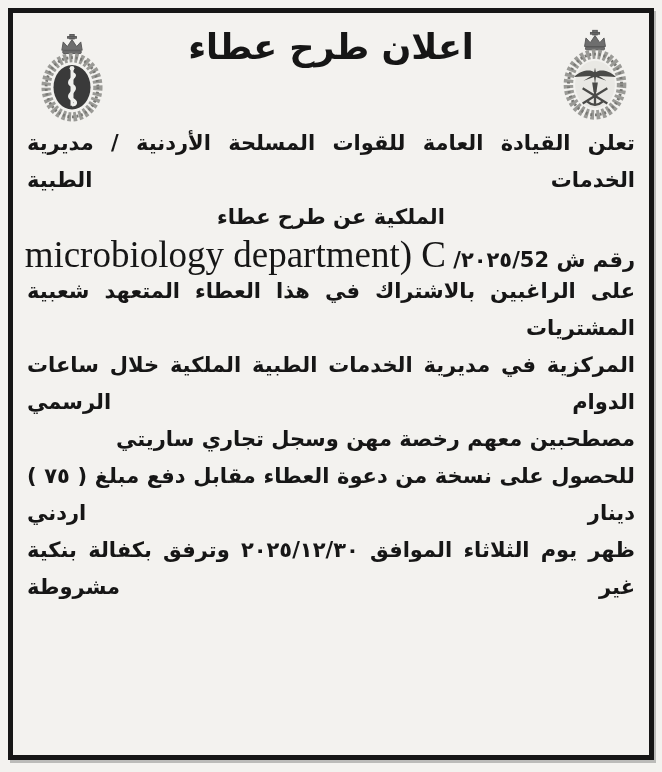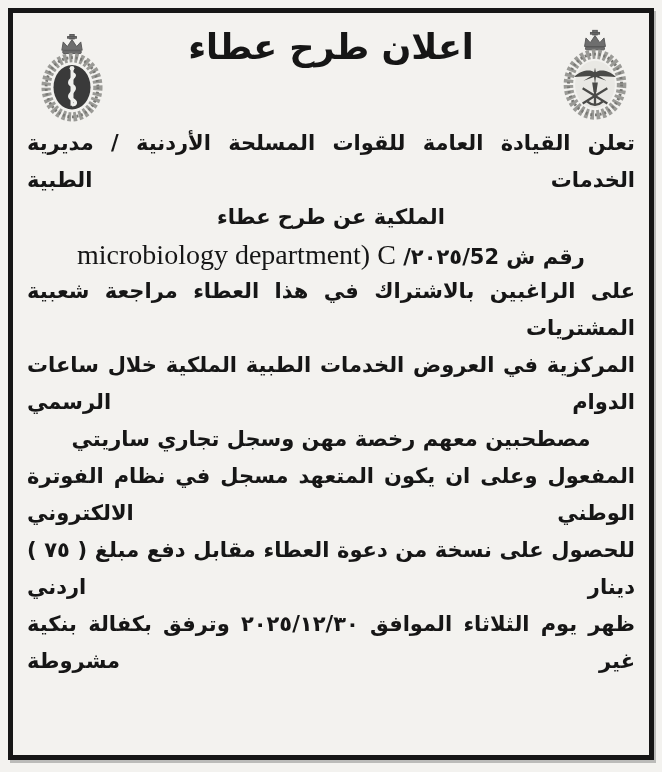--- a/index.html
+++ b/index.html
@@ -41,25 +41,25 @@
     font-weight: bold;
     line-height: 37px;
   }
   .line { white-space: nowrap; }
   .line.j {
     white-space: normal;
     text-align: justify;
     text-align-last: justify;
   }
   .line.r { text-align: center; }
-  .line.c { text-align: center; }
+  .line.c { }
   .line .en {
     font-family: "Liberation Serif", "DejaVu Serif", serif;
     font-weight: normal;
-    font-size: 28px;
+    font-size: 37px;
   }
   .tender-no { height: 37px; }
 </style>
 </head>
 <body>
 
 <div class="frame">
 
   <div class="header">
 
@@ -120,22 +120,21 @@
   <div class="bodytext" dir="rtl">
 
     <div class="line j">تعلن القيادة العامة للقوات المسلحة الأردنية / مديرية الخدمات الطبية</div>
     <div class="line r">الملكية عن طرح عطاء</div>
 
     <div class="line r tender-no">
       <span>رقم ش ٢٠٢٥/52/</span>
       <span class="en" dir="ltr">microbiology department) C</span>
     </div>
 
-    <div class="line j">على الراغبين بالاشتراك في هذا العطاء مراجعة شعبية المشتريات</div>
-    <div class="line j">المركزية في العروض الخدمات الطبية الملكية خلال ساعات الدوام الرسمي</div>
+    <div class="line j">على الراغبين بالاشتراك في هذا العطاء المتعهد شعبية المشتريات</div>
+    <div class="line j">المركزية في مديرية الخدمات الطبية الملكية خلال ساعات الدوام الرسمي</div>
     <div class="line c">مصطحبين معهم رخصة مهن وسجل تجاري ساريتي</div>
-    <div class="line j">المفعول وعلى ان يكون المتعهد مسجل في نظام الفوترة الوطني الالكتروني</div>
     <div class="line j">للحصول على نسخة من دعوة العطاء مقابل دفع مبلغ ( ٧٥ ) دينار اردني</div>
     <div class="line j">ظهر يوم الثلاثاء الموافق ٢٠٢٥/١٢/٣٠ وترفق بكفالة بنكية غير مشروطة</div>
 
   </div>
 
 </div>
 
 </body></html>

